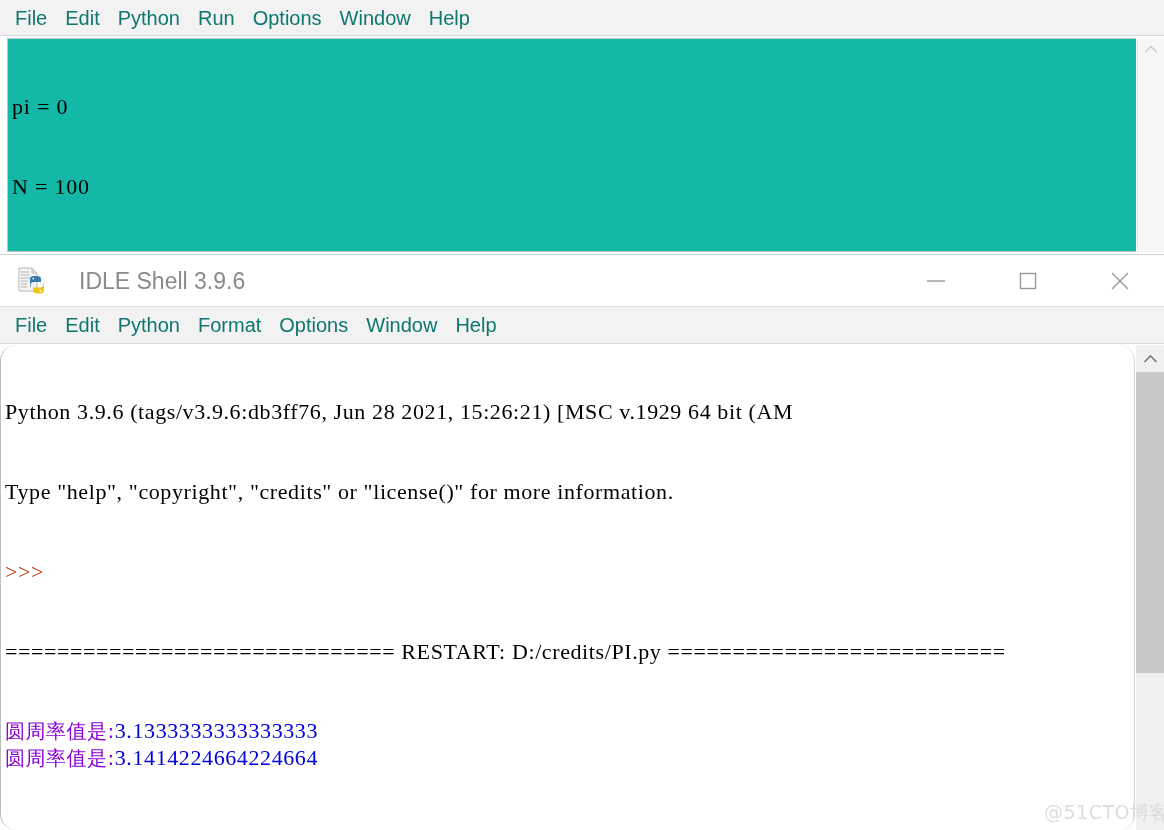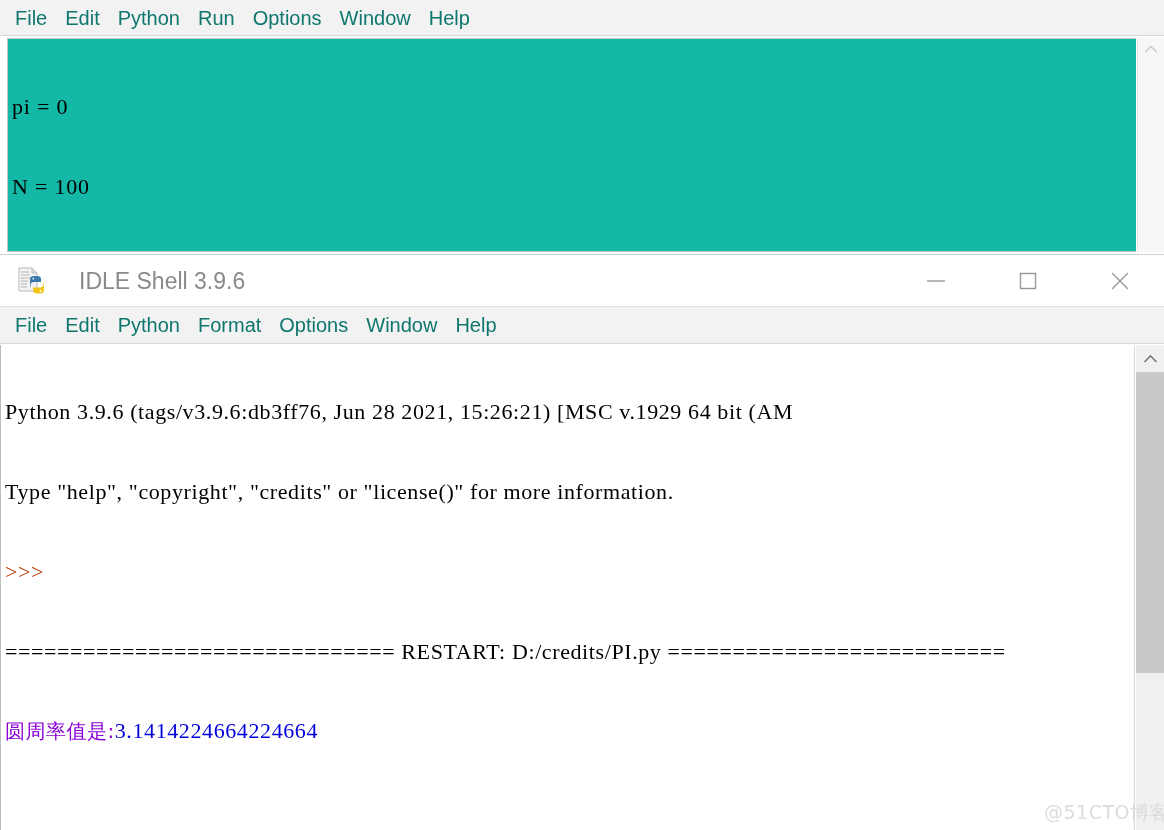--- a/index.html
+++ b/index.html
@@ -154,20 +154,21 @@
 
   #shell-text-frame {
     position: absolute;
     left: 0; top: 89px;
     width: 1135px; height: 485px;
     background: #ffffff;
     border-left: 1px solid #bdbdbd;
     border-right: 1px solid #d7d7d7;
     box-sizing: border-box;
     overflow: hidden;
+    border-radius: 16px;
   }
   #shell-text {
     position: absolute;
     left: 4px; top: 1px;
     white-space: pre;
     font-family: "Liberation Serif", serif;
     font-size: 22px;
     line-height: 26.6px;
     color: #000000;
     letter-spacing: 0.6px;
@@ -293,21 +294,21 @@
     <div class="menu-item">Window</div>
     <div class="menu-item">Help</div>
   </div>
 
   <div id="shell-text-frame">
     <div id="shell-text">
       <div class="shell-line">Python 3.9.6 (tags/v3.9.6:db3ff76, Jun 28 2021, 15:26:21) [MSC v.1929 64 bit (AM</div>
       <div class="shell-line">Type "help", "copyright", "credits" or "license()" for more information.</div>
       <div class="shell-line prompt">&gt;&gt;&gt;</div>
       <div class="shell-line restart">============================== RESTART: D:/credits/PI.py ==========================</div>
-      <div id="shell-output-lines"><div class="shell-line"><span class="out-cn">圆周率值是:</span><span class="out-num">3.1414224664224664</span></div></div>
+      <div id="shell-output-lines"><div class="shell-line"><span class="out-cn">圆周率值是:</span><span class="out-num">3.1333333333333333</span></div><div class="shell-line"><span class="out-cn">圆周率值是:</span><span class="out-num">3.1414224664224664</span></div></div>
     </div>
   </div>
 
   <div id="shell-scrollbar">
     <div id="shell-scroll-up">
       <svg width="15" height="10" viewBox="0 0 15 10">
         <path d="M1.5 8 L7.5 2 L13.5 8" stroke="#7b7b7b" stroke-width="1.7" fill="none"></path>
       </svg>
     </div>
     <div id="shell-scroll-thumb"></div>

